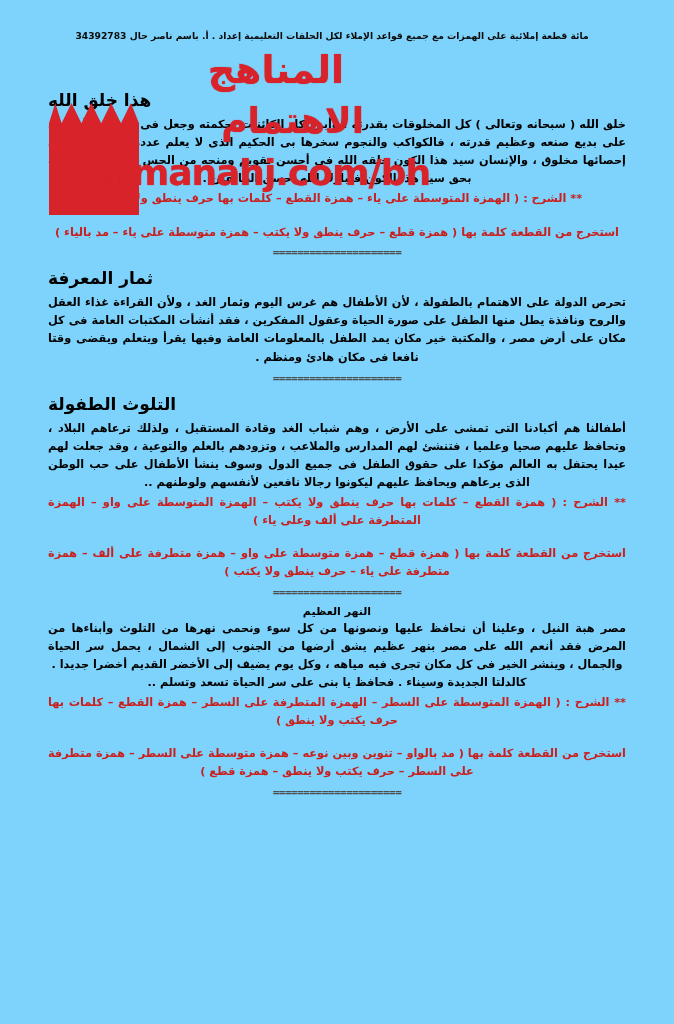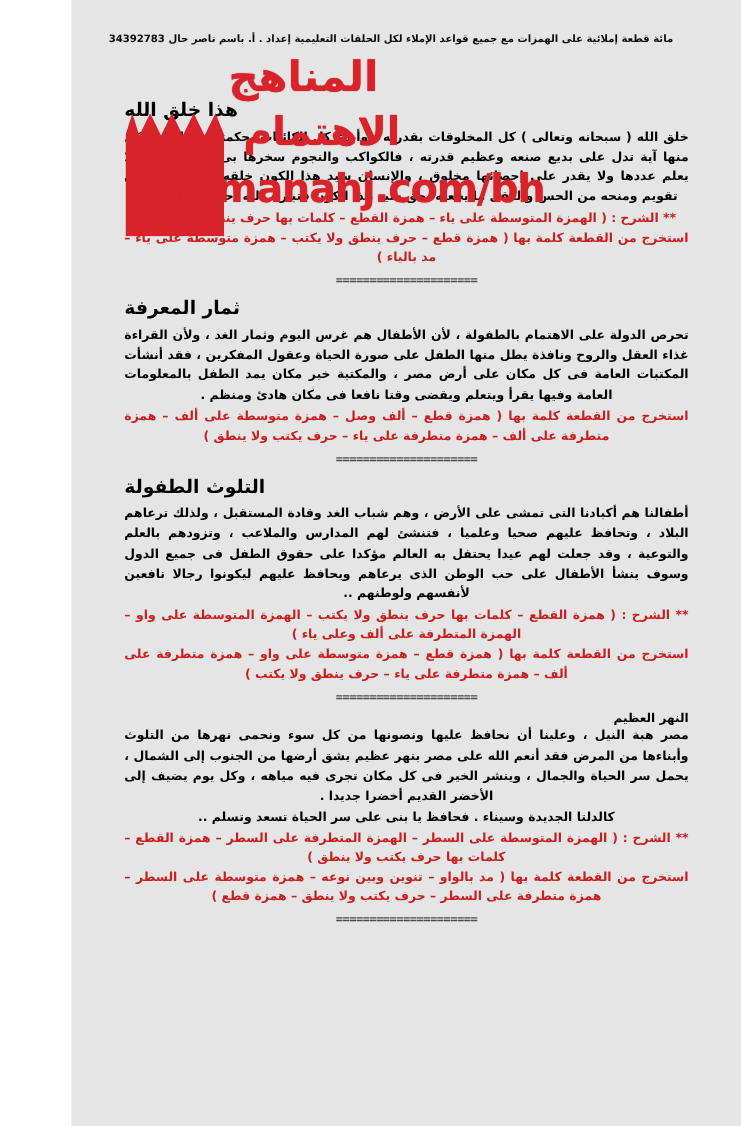--- a/index.html
+++ b/index.html
@@ -13,23 +13,23 @@
     height: 1024px;
     position: relative;
     overflow: hidden;
     font-family: "DejaVu Sans", "Liberation Sans", sans-serif;
     color: #0b0b0b;
   }
 
   .page {
     position: absolute;
     inset: 0;
-    width: 609px;
+    width: 674px;
     height: 1024px;
-    background: #e5e5e5;
+    background: #7dd3fc;
   }
 
   
   .doc-header {
     position: absolute;
     top: 30px;
     right: 62px;
     left: 52px;
     font-size: 9.2px;
     font-weight: bold;
@@ -138,21 +138,21 @@
 
   .sec-title {
     text-align: left;
     font-size: 17px;
     font-weight: bold;
     line-height: 1.5;
     margin: 4px 0 2px 0;
     color: #000;
   }
   .sec-title.plain {
-    text-align: right;
+    text-align: center;
     font-size: 11px;
     font-weight: bold;
     margin: 2px 0 0 0;
     line-height: 1.4;
   }
 
   .body-text {
     font-size: 11.3px;
     font-weight: bold;
     line-height: 1.62;
@@ -164,21 +164,21 @@
 
   .explain {
     color: #c9201f;
     font-size: 11.3px;
     font-weight: bold;
     line-height: 1.58;
     text-align: justify;
     text-align-last: center;
     margin: 1px 0 0 0;
   }
-  .explain + .explain { margin-top: 0; }
+  .explain + .explain { margin-top: 16px; }
 </style>
 </head>
 <body>
 
 <div class="page">
 
   <div class="doc-header">مائة قطعة إملائية على الهمزات مع جميع قواعد الإملاء   لكل الحلقات التعليمية        إعداد . أ. باسم ناصر حال 34392783</div>
 
   <div class="watermark">
     <div class="wm-flag"></div>
@@ -194,21 +194,20 @@
       <p class="body-text">خلق الله ( سبحانه وتعالى ) كل المخلوقات بقدرته ، وأبدع كل الكائنات بحكمته وجعل فى كل منها آية تدل على بديع صنعه وعظيم قدرته ، فالكواكب والنجوم سخرها بى الحكيم الذى لا يعلم عددها ولا يقدر على إحصائها مخلوق ، والإنسان سيد هذا الكون خلقه الله فى أحسن تقويم ومنحه من الحس والعقل ما يجعله بحق سيد هذا الكون فتبارك الله أحسن الخالقين .</p>
       <p class="explain">** الشرح : ( الهمزة المتوسطة على ياء – همزة القطع – كلمات بها حرف ينطق ولا يكتب )</p>
       <p class="explain">استخرج من القطعة كلمة بها ( همزة قطع – حرف ينطق ولا يكتب – همزة متوسطة على ياء – مد بالياء )</p>
     </div>
 
     <div class="sep">=====================</div>
 
     <div class="section">
       <div class="sec-title">ثمار المعرفة</div>
       <p class="body-text">تحرص الدولة على الاهتمام بالطفولة ، لأن الأطفال هم غرس اليوم وثمار الغد ، ولأن القراءة غذاء العقل والروح ونافذة يطل منها الطفل على صورة الحياة وعقول المفكرين ، فقد أنشأت المكتبات العامة فى كل مكان على أرض مصر ، والمكتبة خير مكان يمد الطفل بالمعلومات العامة وفيها يقرأ ويتعلم ويقضى وقتا نافعا فى مكان هادئ ومنظم .</p>
-      <p class="explain">استخرج من القطعة كلمة بها ( همزة قطع – ألف وصل – همزة متوسطة على ألف – همزة متطرفة على ألف – همزة متطرفة على ياء – حرف يكتب ولا ينطق )</p>
     </div>
 
     <div class="sep">=====================</div>
 
     <div class="section">
       <div class="sec-title">التلوث الطفولة</div>
       <p class="body-text">أطفالنا هم أكبادنا التى تمشى على الأرض ، وهم شباب الغد وقادة المستقبل ، ولذلك ترعاهم البلاد ، وتحافظ عليهم صحيا وعلميا ، فتنشئ لهم المدارس والملاعب ، وتزودهم بالعلم والتوعية ، وقد جعلت لهم عيدا يحتفل به العالم مؤكدا على حقوق الطفل فى جميع الدول وسوف ينشأ الأطفال على حب الوطن الذى يرعاهم ويحافظ عليهم ليكونوا رجالا نافعين لأنفسهم ولوطنهم ..</p>
       <p class="explain">** الشرح : ( همزة القطع – كلمات بها حرف ينطق ولا يكتب – الهمزة المتوسطة على واو – الهمزة المتطرفة على ألف وعلى ياء )</p>
       <p class="explain">استخرج من القطعة كلمة بها ( همزة قطع – همزة متوسطة على واو – همزة متطرفة على ألف – همزة متطرفة على ياء – حرف ينطق ولا يكتب )</p>
     </div>

